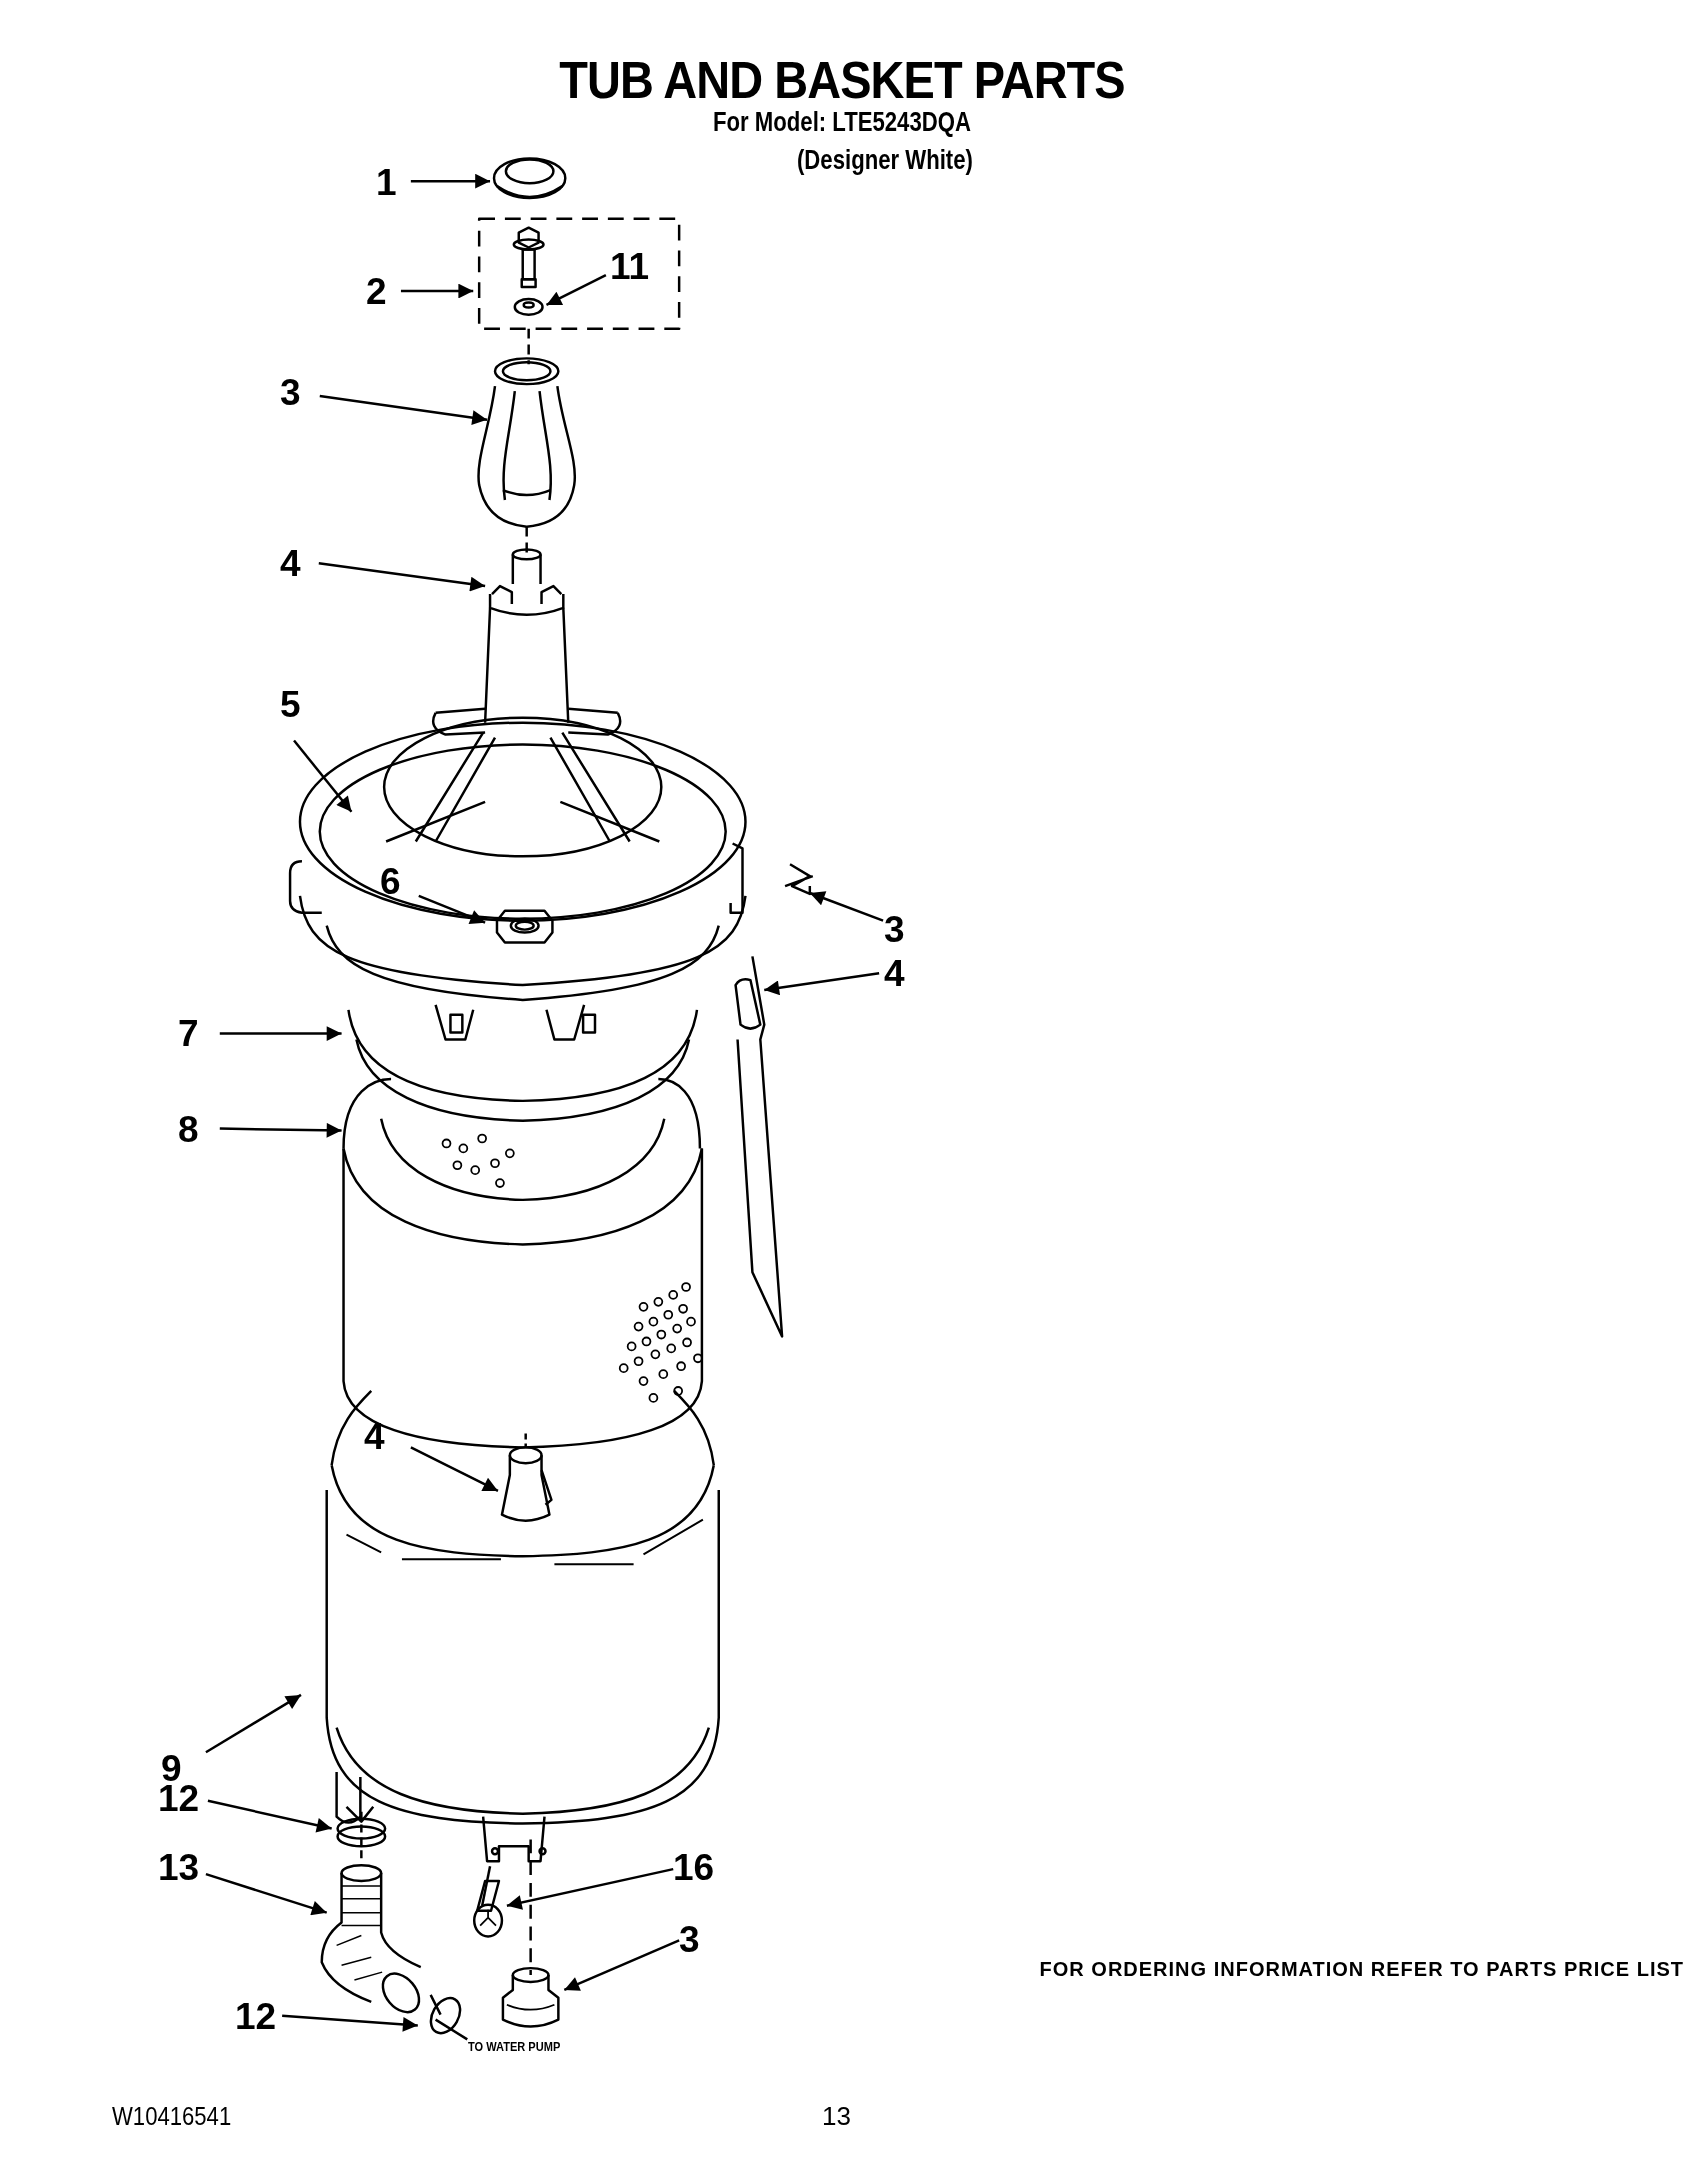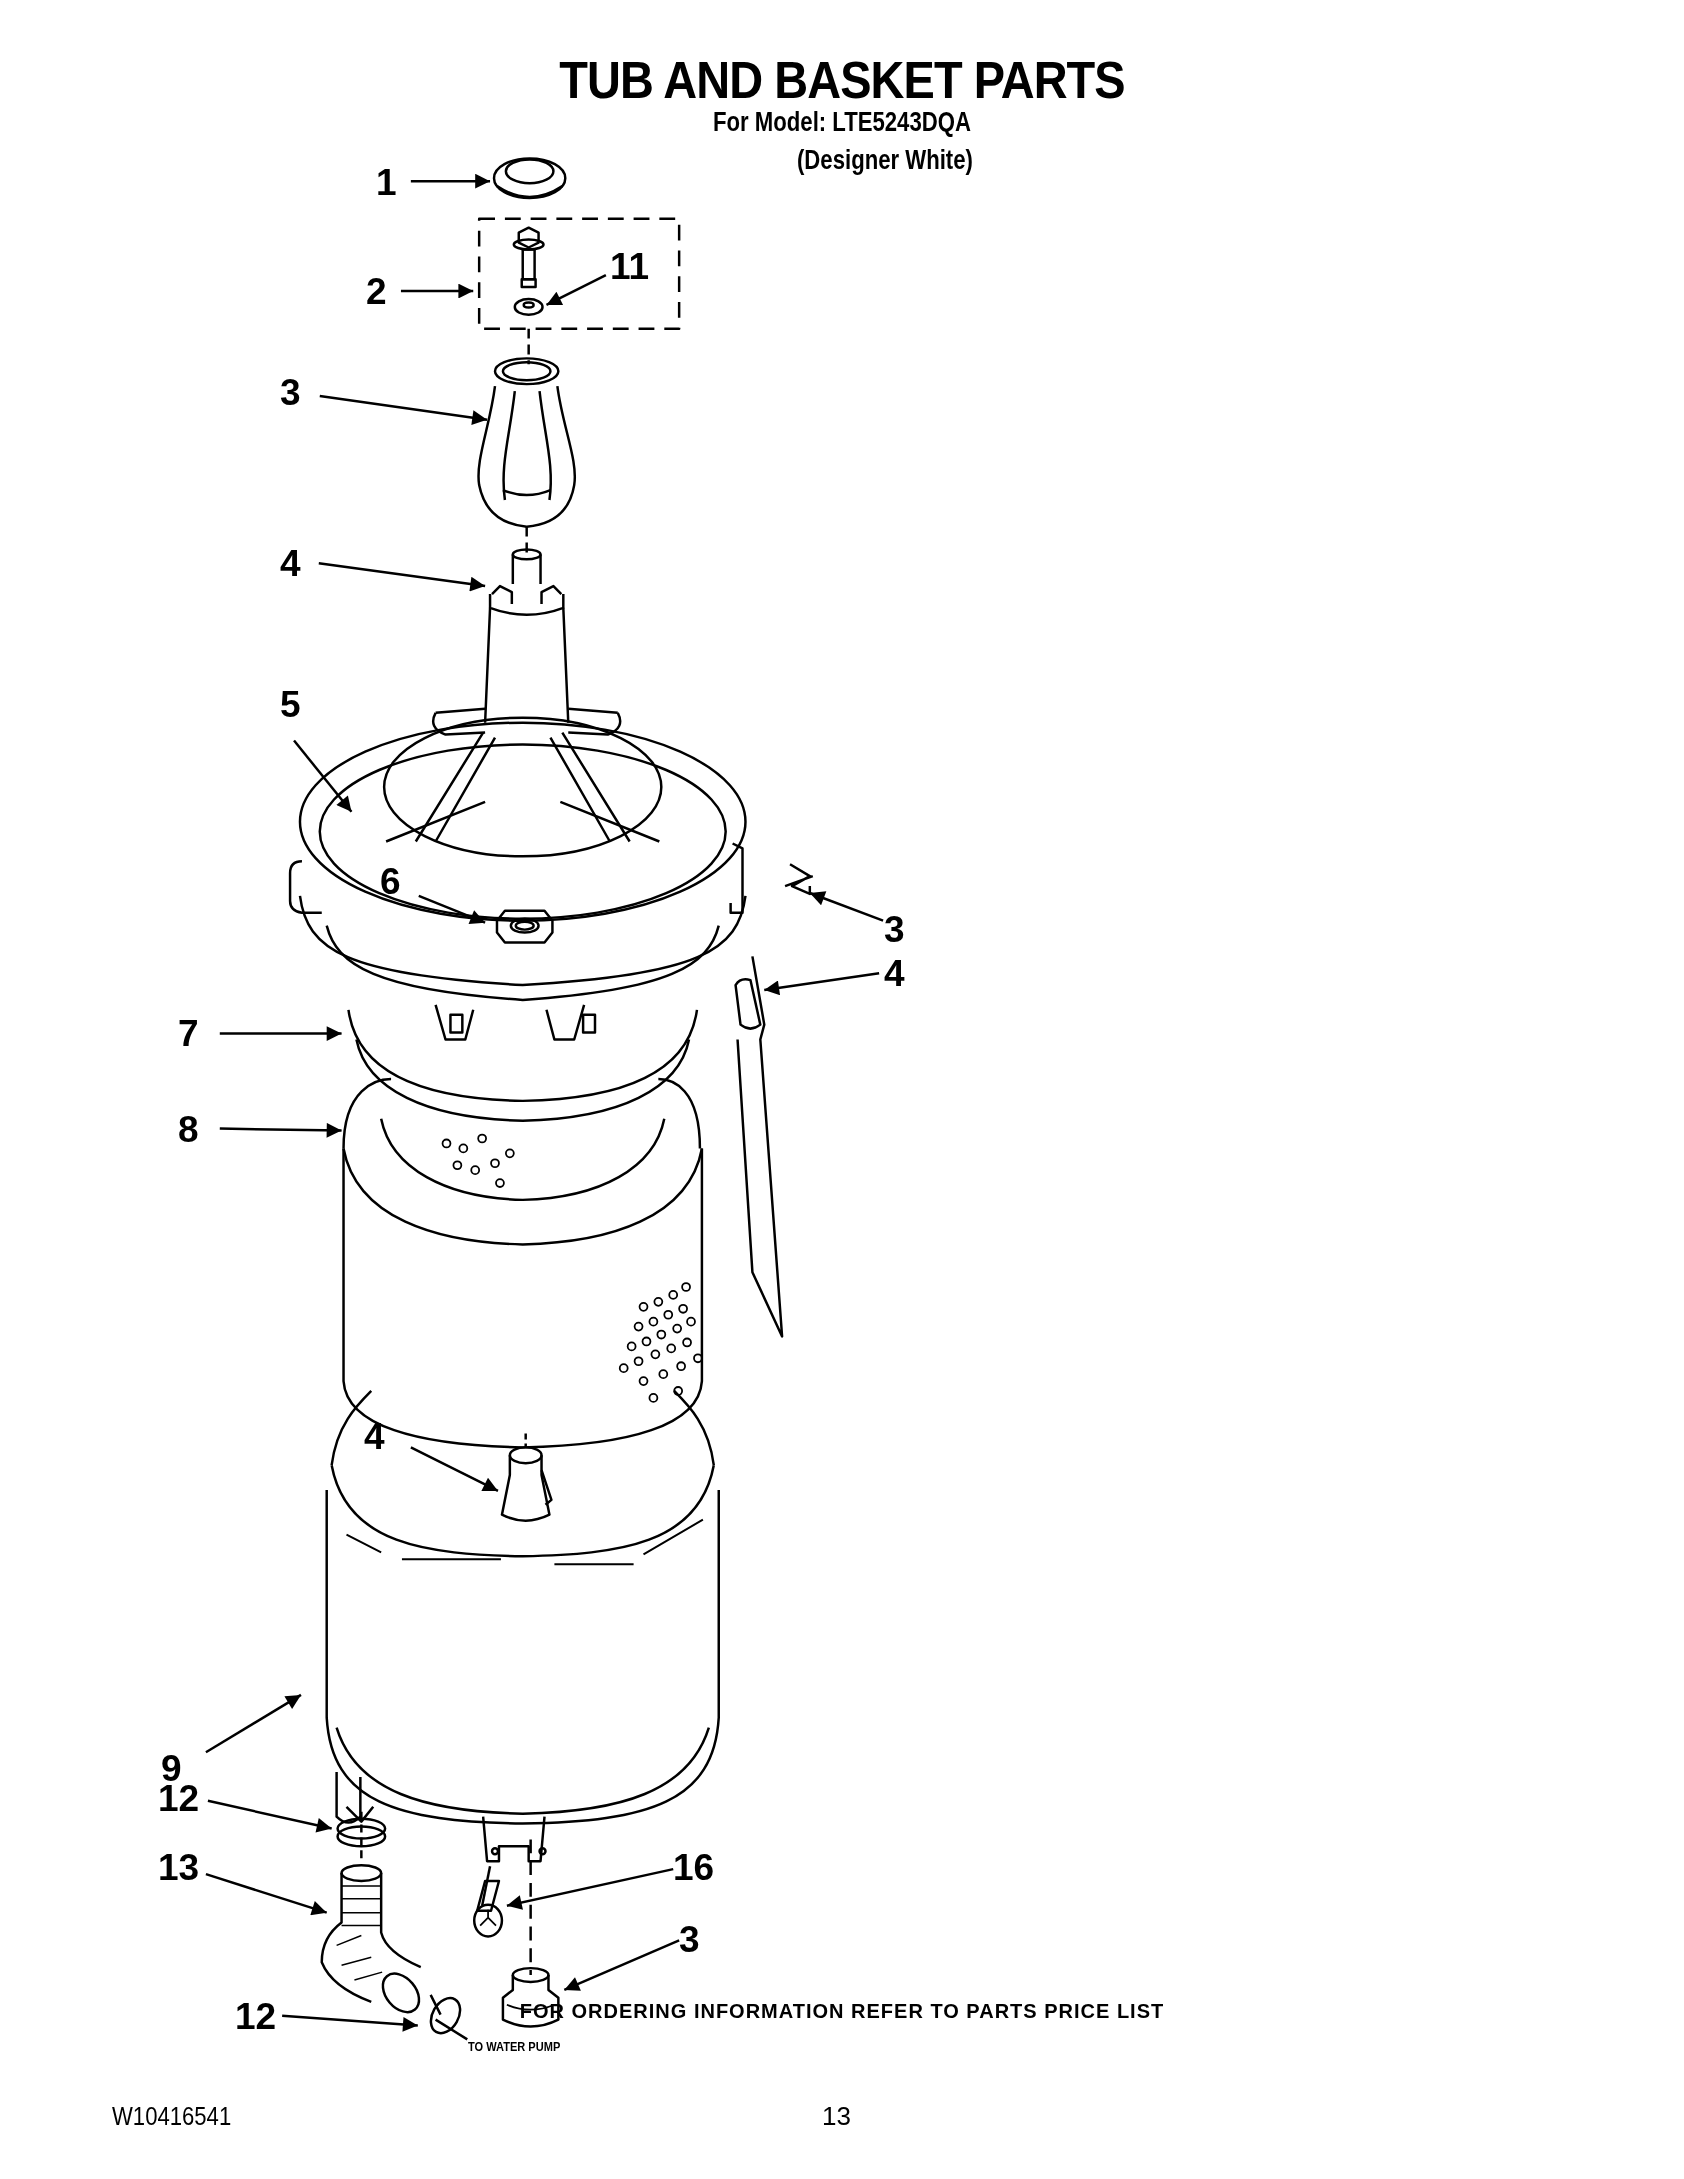--- a/index.html
+++ b/index.html
@@ -7,21 +7,21 @@
          font-family:"Liberation Sans", sans-serif; color:#000; }
   .abs { position:absolute; }
   #title { left:0; width:1684px; top:51px; text-align:center; font-weight:bold;
            font-size:51px; letter-spacing:-1px; transform:scaleX(0.92); transform-origin:center; }
   #subtitle { left:0; width:1684px; top:107px; text-align:center; font-weight:bold; font-size:27px;
               transform:scaleX(0.82); transform-origin:center; }
   #color-note { left:797px; top:145px; font-weight:bold; font-size:27px;
                 transform:scaleX(0.82); transform-origin:left; }
   .label { position:absolute; font-weight:bold; font-size:37px; line-height:1; }
   #diagram { position:absolute; left:0; top:0; width:1684px; height:2179px; }
-  #footer-note { left:0; width:1684px; top:2000px; text-align:center; font-weight:bold; font-size:20px;
+  #footer-note { left:0; width:1684px; top:1958px; text-align:right; font-weight:bold; font-size:20px;
                  letter-spacing:1px; }
   #doc-number { left:112px; top:2101px; font-size:26px; transform:scaleX(0.85); transform-origin:left; }
   #page-number { left:822px; top:2101px; font-size:26px; }
   #pump-note { left:468px; top:2039px; font-weight:bold; font-size:13px; transform:scaleX(0.85); transform-origin:left; }
 </style>
 </head>
 <body>
 
 <div class="abs" id="title">TUB AND BASKET PARTS</div>
 <div class="abs" id="subtitle">For Model: LTE5243DQA</div>

